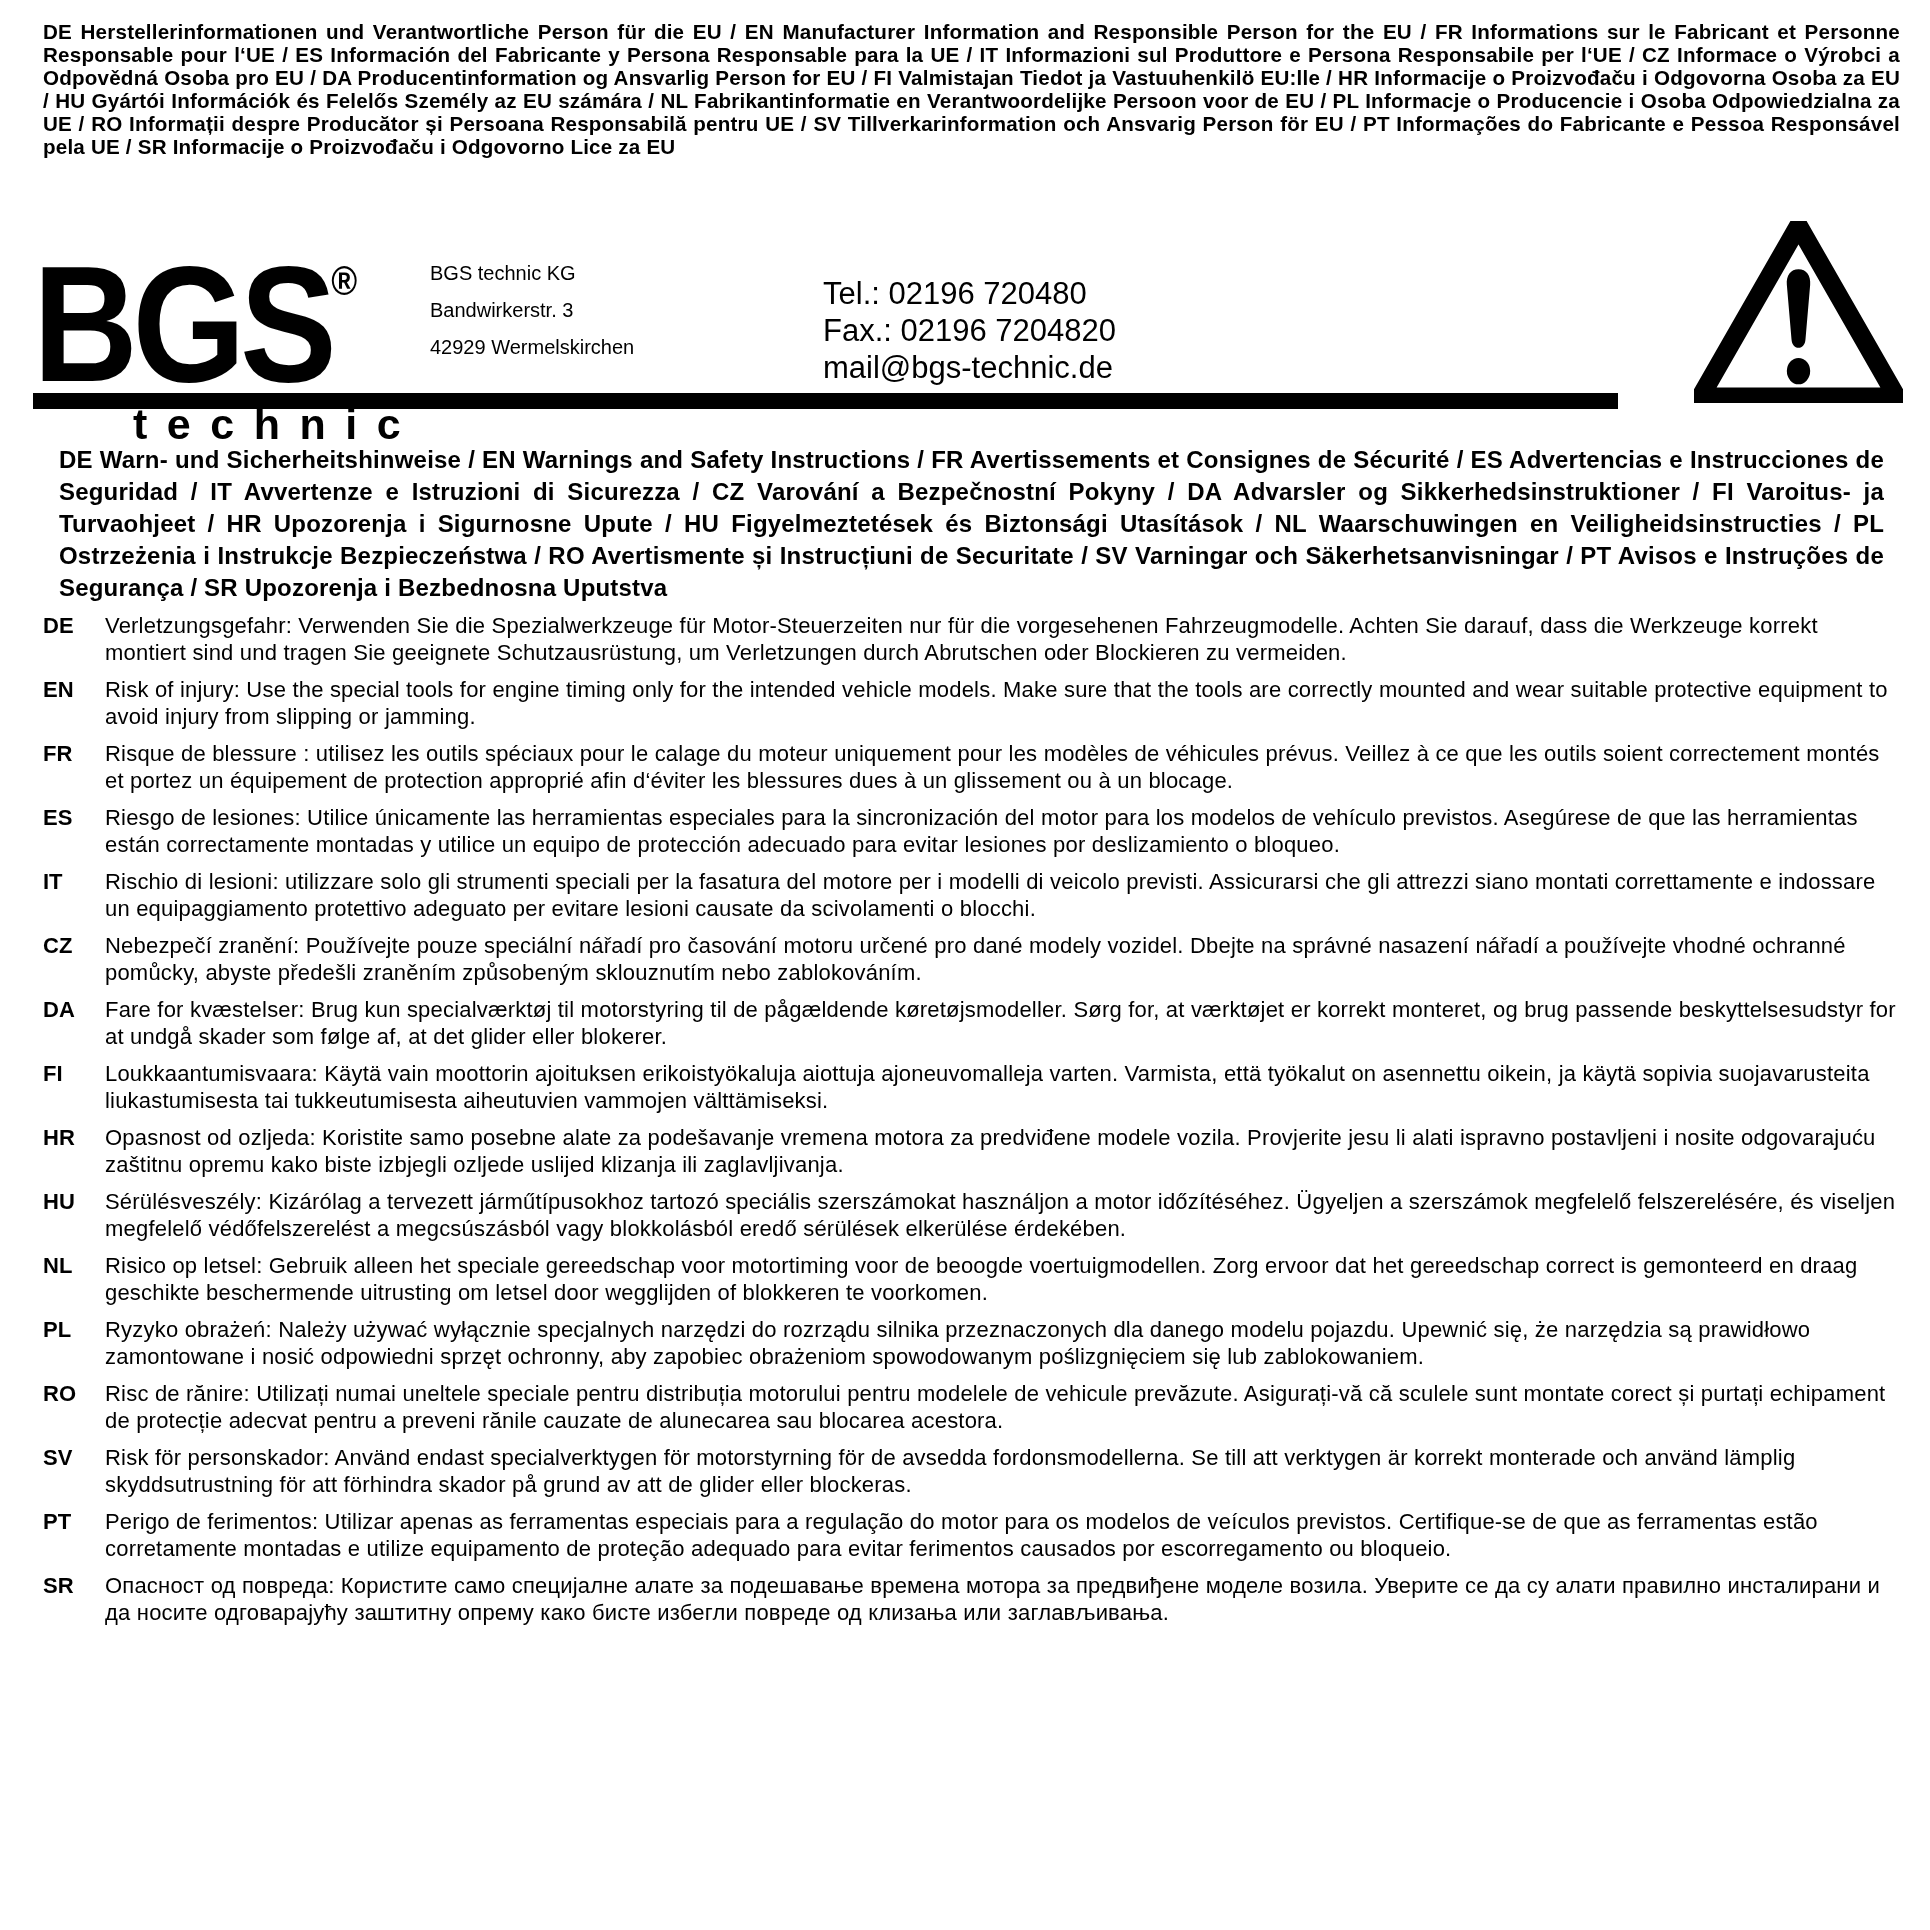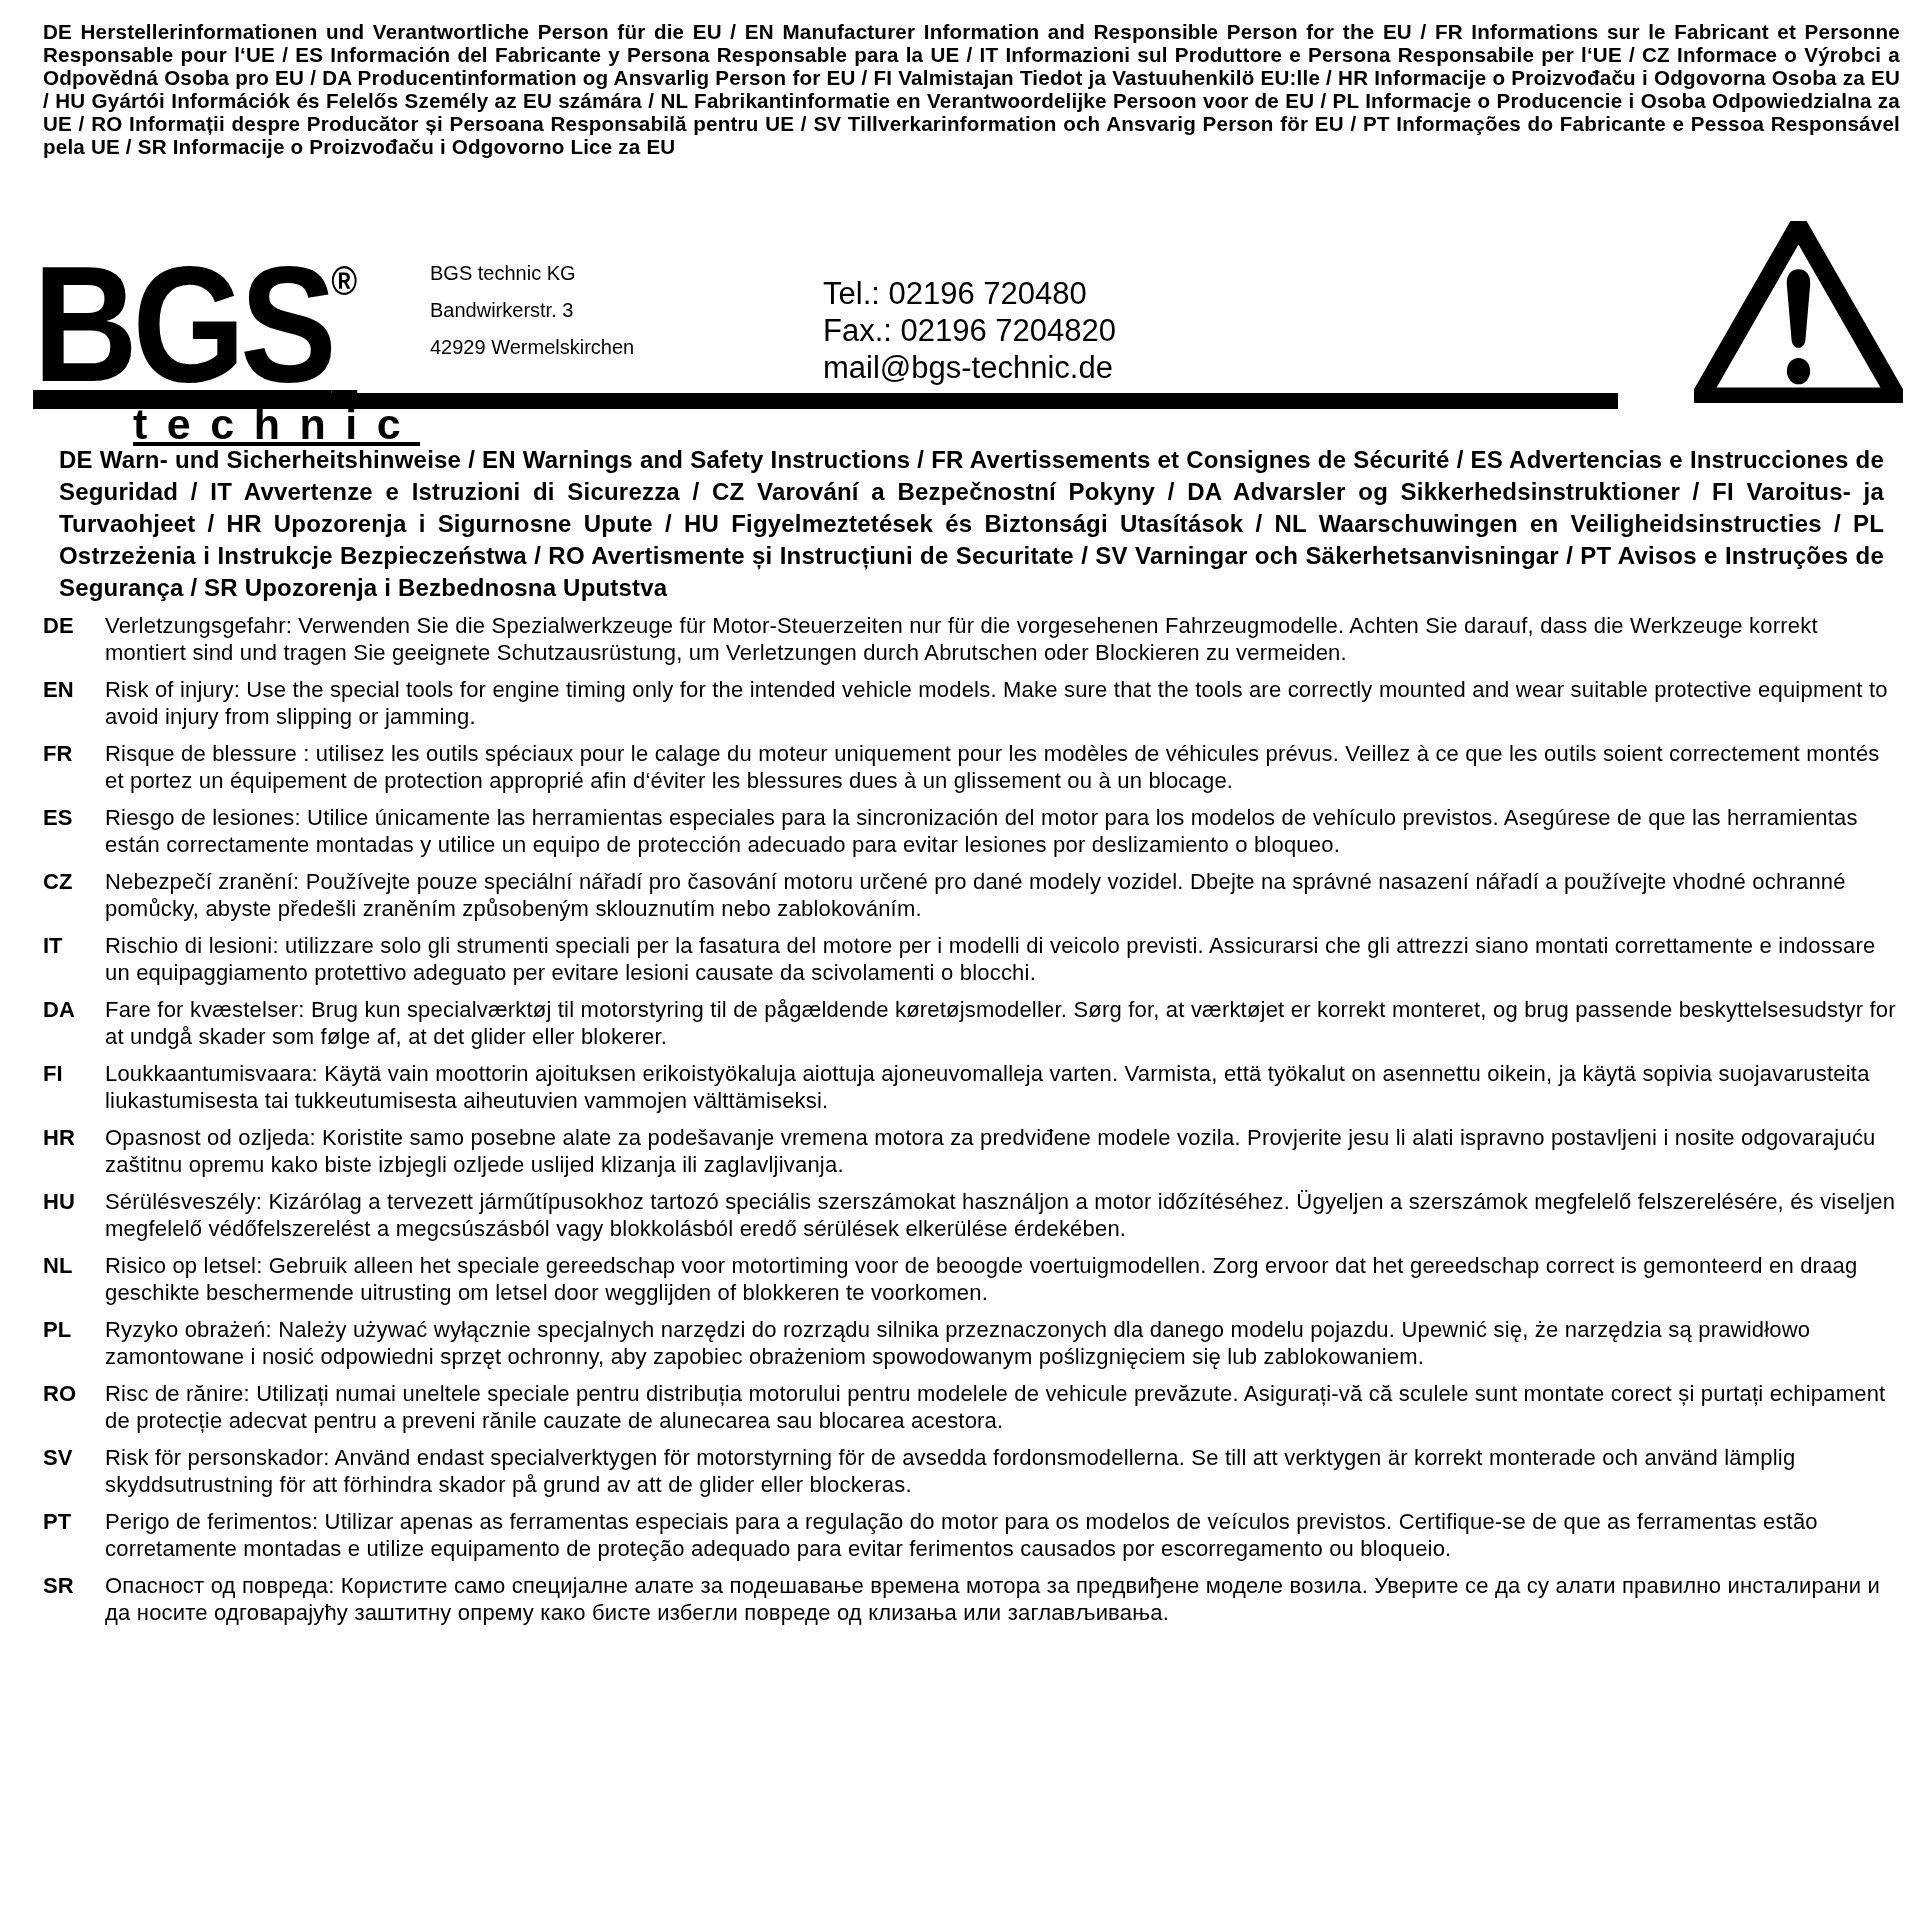--- a/index.html
+++ b/index.html
@@ -34,21 +34,20 @@
     text-align: justify;
     letter-spacing: 0.2px;
   }
 
   
   .logo {
     position: absolute;
     left: 33px;
     top: 219px;
     width: 374px;
-    text-decoration: underline;
   }
   .logo-main {
     font-size: 165px;
     line-height: 125px;
     font-weight: bold;
     letter-spacing: -6.2px;
     transform: scaleX(0.88);
     transform-origin: 0 0;
     white-space: nowrap;
   }
@@ -190,28 +189,28 @@
       </div>
       <div class="warn-item">
         <span class="warn-code">FR</span>
         <span class="warn-text">Risque de blessure : utilisez les outils spéciaux pour le calage du moteur uniquement pour les modèles de véhicules prévus. Veillez à ce que les outils soient correctement montés et portez un équipement de protection approprié afin d‘éviter les blessures dues à un glissement ou à un blocage.</span>
       </div>
       <div class="warn-item">
         <span class="warn-code">ES</span>
         <span class="warn-text">Riesgo de lesiones: Utilice únicamente las herramientas especiales para la sincronización del motor para los modelos de vehículo previstos. Asegúrese de que las herramientas están correctamente montadas y utilice un equipo de protección adecuado para evitar lesiones por deslizamiento o bloqueo.</span>
       </div>
       <div class="warn-item">
+        <span class="warn-code">IT</span>
+        <span class="warn-text">Rischio di lesioni: utilizzare solo gli strumenti speciali per la fasatura del motore per i modelli di veicolo previsti. Assicurarsi che gli attrezzi siano montati correttamente e indossare un equipaggiamento protettivo adeguato per evitare lesioni causate da scivolamenti o blocchi.</span>
+      </div>
+      <div class="warn-item">
         <span class="warn-code">CZ</span>
         <span class="warn-text">Nebezpečí zranění: Používejte pouze speciální nářadí pro časování motoru určené pro dané modely vozidel. Dbejte na správné nasazení nářadí a používejte vhodné ochranné pomůcky, abyste předešli zraněním způsobeným sklouznutím nebo zablokováním.</span>
       </div>
       <div class="warn-item">
-        <span class="warn-code">IT</span>
-        <span class="warn-text">Rischio di lesioni: utilizzare solo gli strumenti speciali per la fasatura del motore per i modelli di veicolo previsti. Assicurarsi che gli attrezzi siano montati correttamente e indossare un equipaggiamento protettivo adeguato per evitare lesioni causate da scivolamenti o blocchi.</span>
-      </div>
-      <div class="warn-item">
         <span class="warn-code">DA</span>
         <span class="warn-text">Fare for kvæstelser: Brug kun specialværktøj til motorstyring til de pågældende køretøjsmodeller. Sørg for, at værktøjet er korrekt monteret, og brug passende beskyttelsesudstyr for at undgå skader som følge af, at det glider eller blokerer.</span>
       </div>
       <div class="warn-item">
         <span class="warn-code">FI</span>
         <span class="warn-text">Loukkaantumisvaara: Käytä vain moottorin ajoituksen erikoistyökaluja aiottuja ajoneuvomalleja varten. Varmista, että työkalut on asennettu oikein, ja käytä sopivia suojavarusteita liukastumisesta tai tukkeutumisesta aiheutuvien vammojen välttämiseksi.</span>
       </div>
       <div class="warn-item">
         <span class="warn-code">HR</span>
         <span class="warn-text">Opasnost od ozljeda: Koristite samo posebne alate za podešavanje vremena motora za predviđene modele vozila. Provjerite jesu li alati ispravno postavljeni i nosite odgovarajuću zaštitnu opremu kako biste izbjegli ozljede uslijed klizanja ili zaglavljivanja.</span>

